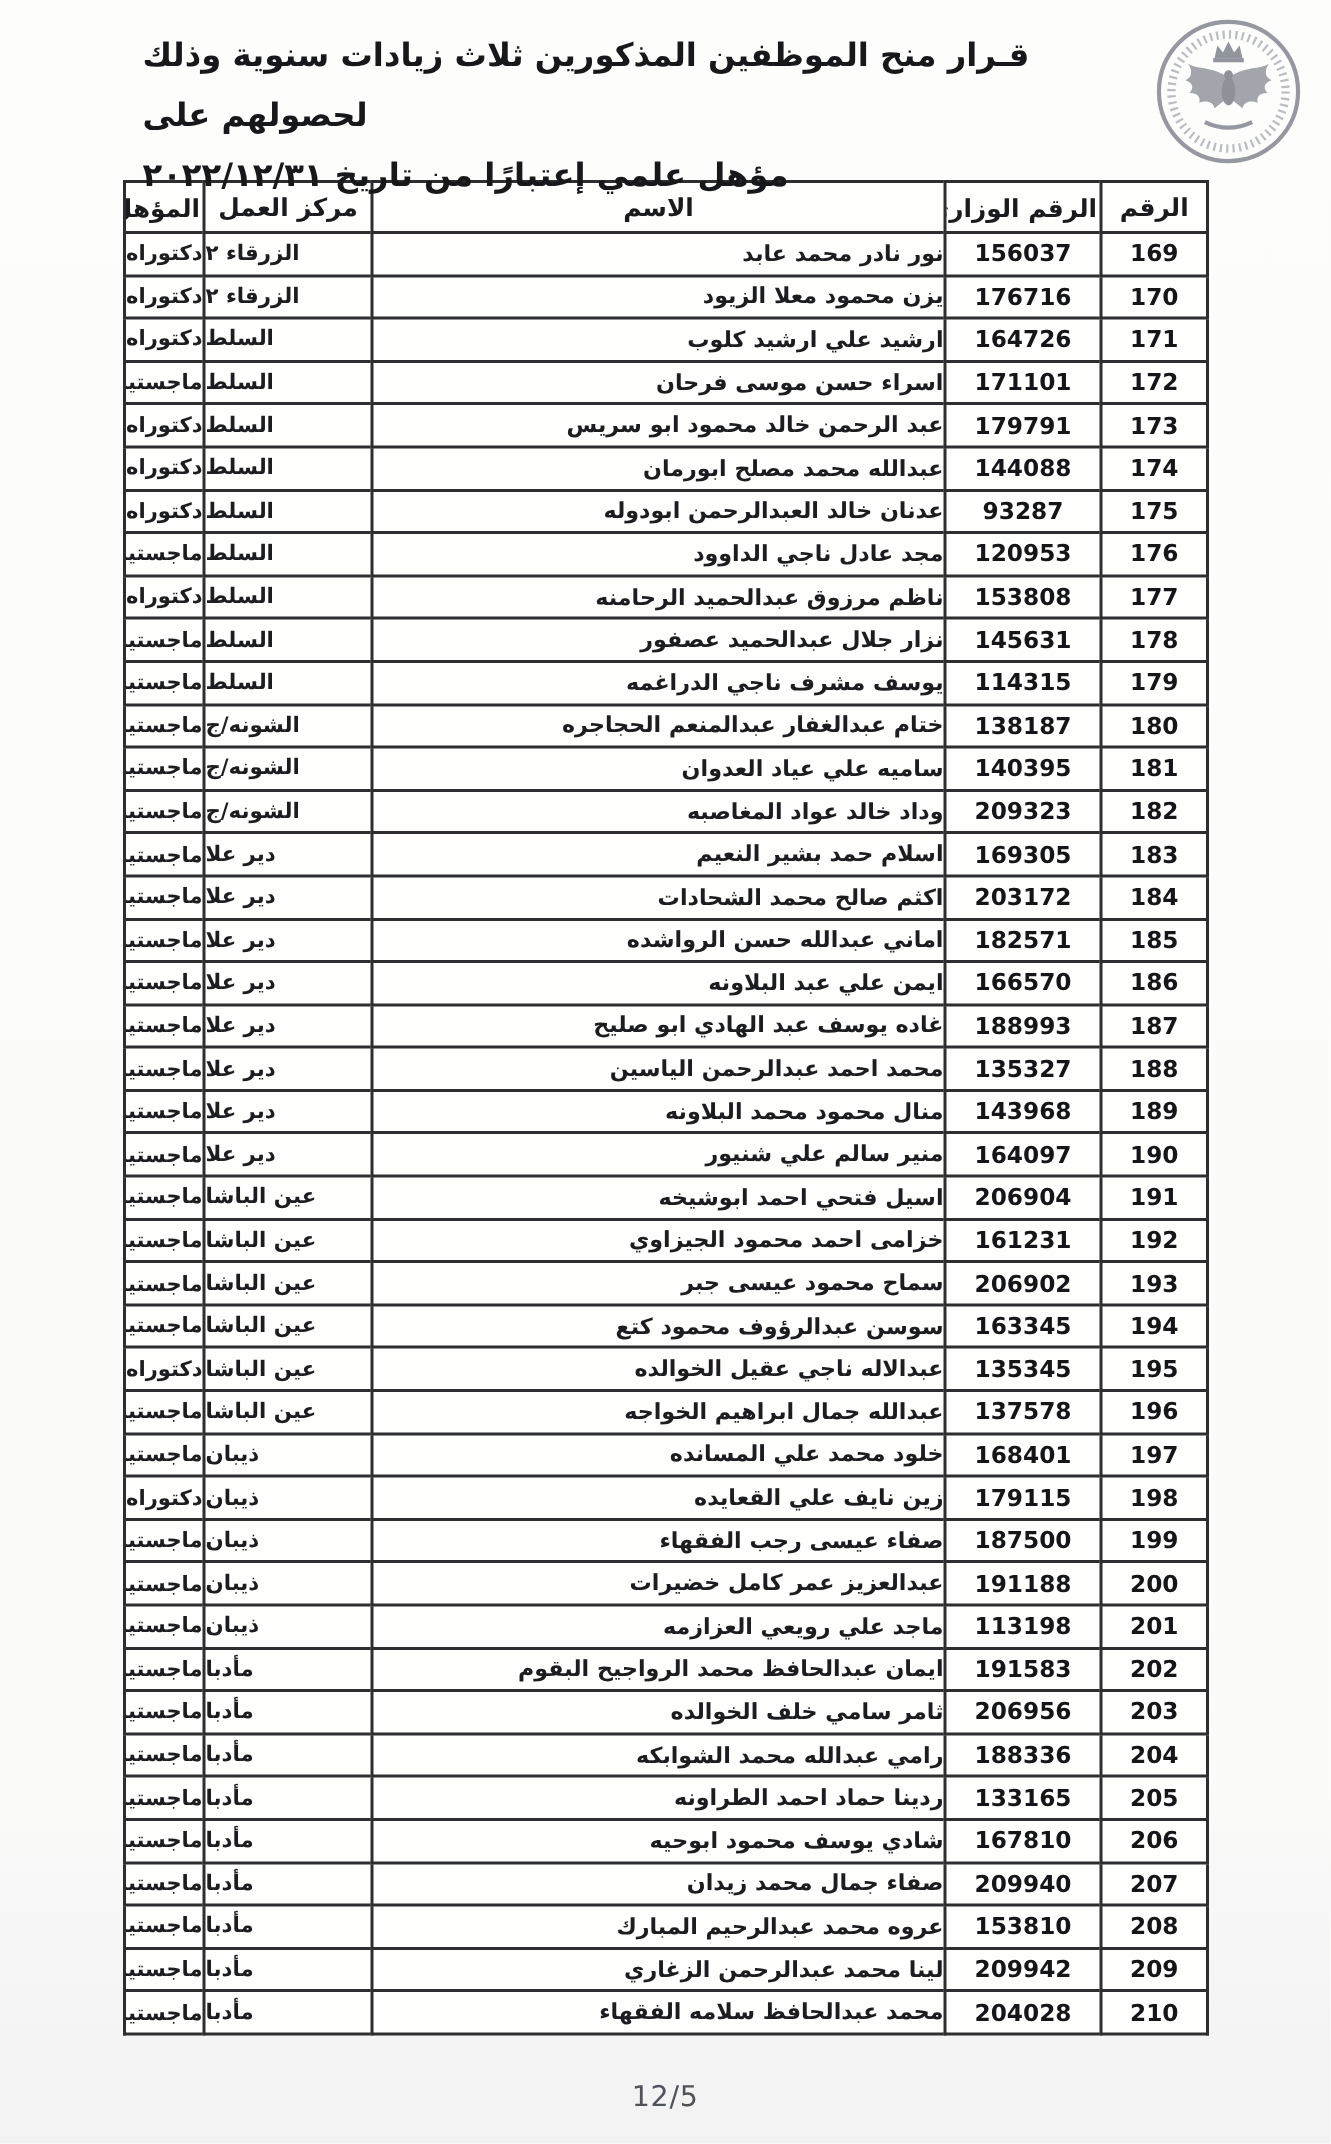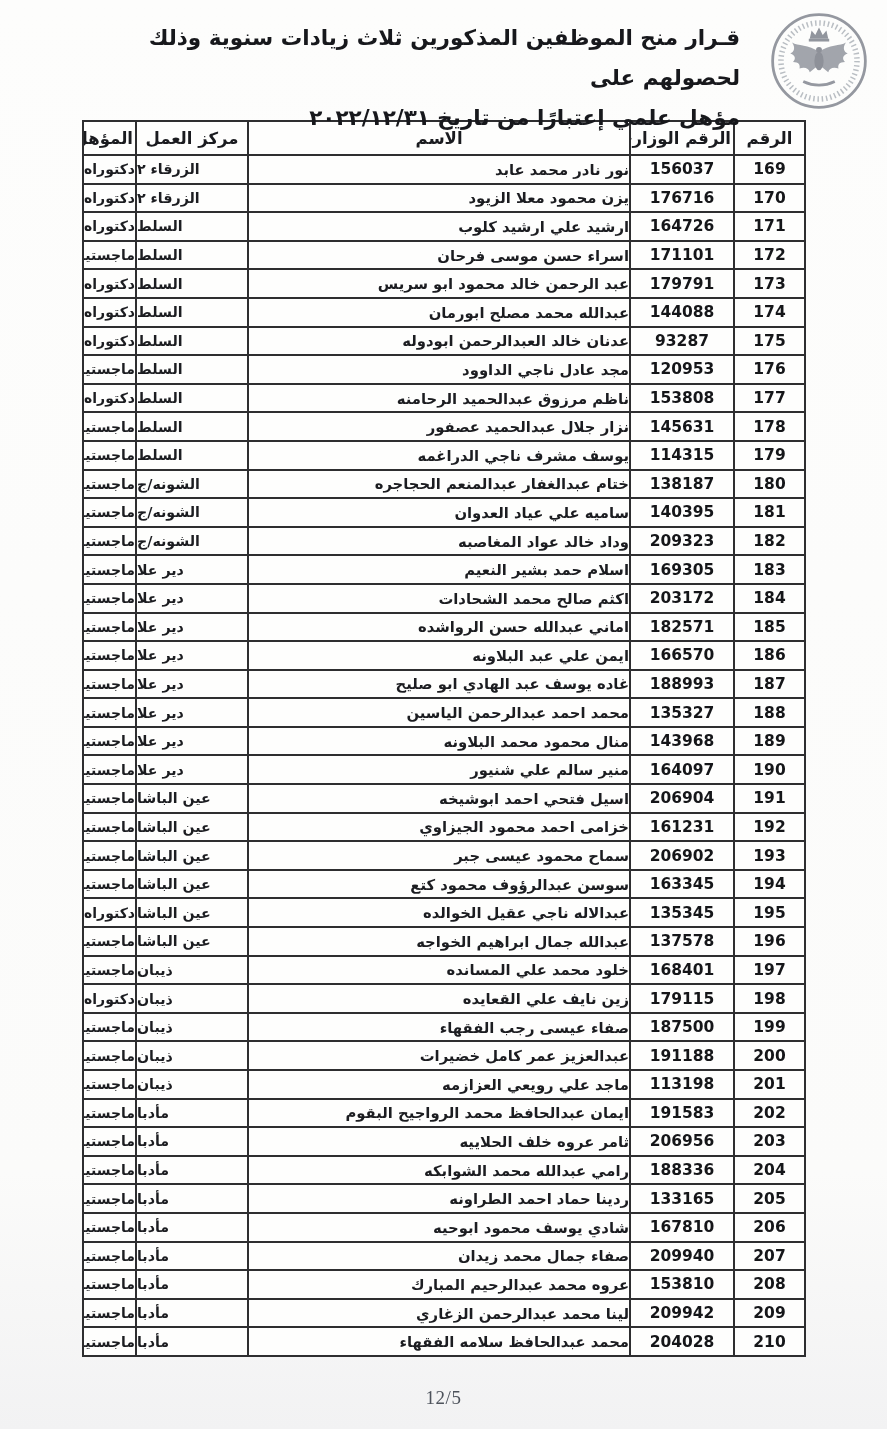--- a/index.html
+++ b/index.html
@@ -9,21 +9,21 @@
     font-family: "DejaVu Sans", sans-serif;
     color: #1f1f22;
     overflow: hidden;
   }
   .page { position: relative; width: 887px; height: 1429px; }
 
   
   .doc-header { position: relative; height: 112px; }
   .title-block {
     position: absolute; top: 18px; right: 147px; left: 95px;
-    text-align: right; font-weight: bold; color: #17181c;
+    text-align: left; font-weight: bold; color: #17181c;
   }
   .title-line { font-size: 21.5px; line-height: 40px; letter-spacing: 0.2px; }
   .seal {
     position: absolute; top: 10px; right: 16px;
     width: 104px; height: 102px; opacity: 0.9;
   }
 
   
   table.roster {
     border-collapse: collapse; table-layout: fixed;
@@ -39,21 +39,21 @@
     text-align: center; color: #1a1b1f; padding: 0 2px;
   }
   table.roster td { height: 26.6px; padding: 0; font-weight: bold; }
   td.c-num    { text-align: center; font-size: 15.5px; color: #151619; }
   td.c-min    { text-align: center; font-size: 15.5px; color: #151619; margin-left: 36px; }
   td.c-name   { text-align: right; font-size: 14.8px; padding: 0 3px 0 2px; color: #1c1d21; }
   td.c-center { text-align: left; font-size: 14.2px; padding: 0 5px 0 2px; color: #1c1d21; }
   td.c-qual   { text-align: right; font-size: 14px; padding: 0 3px 0 1px; color: #1c1d21; }
 
   
-  .page-footer { margin-top: 30px; text-align: center; font-family: Liberation Serif, serif; }
+  .page-footer { margin-top: 30px; text-align: center; }
   .page-number { font-size: 19px; color: #4d525b; font-weight: normal; letter-spacing: 0.5px; }
 </style>
 </head>
 <body>
 
 <div class="page">
 
   <header class="doc-header">
     <div class="title-block">
       <div class="title-line">قـرار منح الموظفين المذكورين  ثلاث زيادات سنوية وذلك لحصولهم على</div>
@@ -325,21 +325,21 @@
         <tr>
           <td class="c-num">202</td>
           <td class="c-min">191583</td>
           <td class="c-name">ايمان عبدالحافظ محمد الرواجيح البقوم</td>
           <td class="c-center">مأدبا</td>
           <td class="c-qual">ماجستير</td>
         </tr>
         <tr>
           <td class="c-num">203</td>
           <td class="c-min">206956</td>
-          <td class="c-name">ثامر عروه خلف الحلاييه</td>
+          <td class="c-name">ثامر سامي خلف الخوالده</td>
           <td class="c-center">مأدبا</td>
           <td class="c-qual">ماجستير</td>
         </tr>
         <tr>
           <td class="c-num">204</td>
           <td class="c-min">188336</td>
           <td class="c-name">رامي عبدالله محمد الشوابكه</td>
           <td class="c-center">مأدبا</td>
           <td class="c-qual">ماجستير</td>
         </tr>

